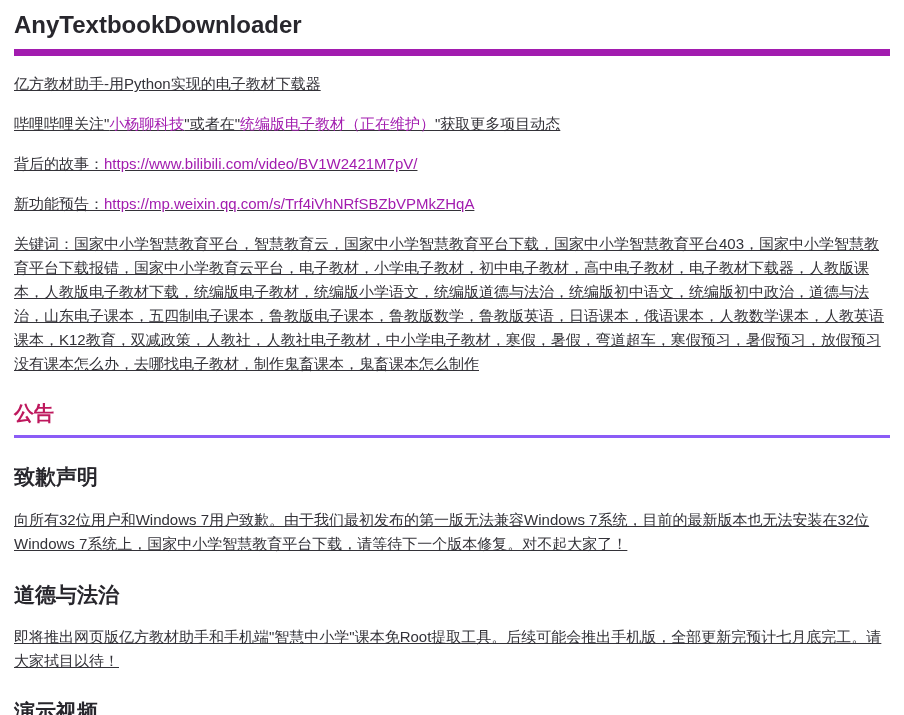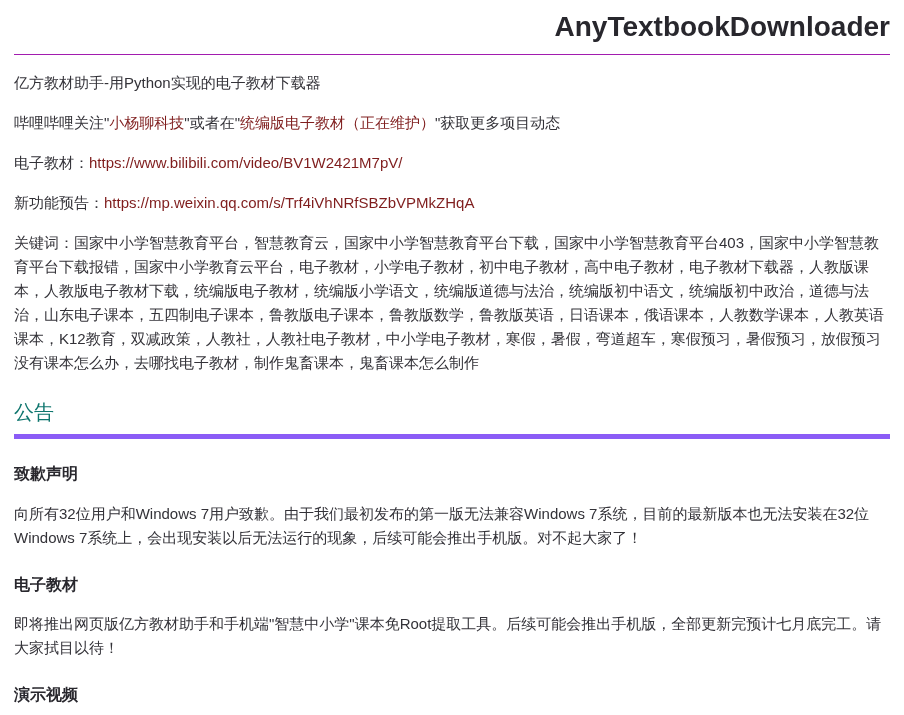--- a/index.html
+++ b/index.html
@@ -13,77 +13,77 @@
     min-height: 715px;
     font-family: "Liberation Sans", "DejaVu Sans", sans-serif;
     color: #333238;
   }
   .readme {
     padding: 9px 14px 20px 14px;
     font-size: 15px;
     line-height: 1.6;
   }
   h1 {
-    font-size: 28px;
+    font-size: 24px;
     font-weight: 700;
     color: #28272d;
     margin: 0 0 16px 0;
     padding-bottom: 9px;
-    border-bottom: 1px solid #a21caf;
+    border-bottom: 7px solid #a21caf;
     line-height: 1.3;
-    text-align: right;
   }
   h2 {
     font-size: 20px;
-    font-weight: 400;
-    color: #0f766e;
+    font-weight: 700;
+    color: #be185d;
     margin: 24px 0 16px 0;
     padding-bottom: 9px;
-    border-bottom: 5px solid #8b5cf6;
+    border-bottom: 3px solid #8b5cf6;
     line-height: 1.3;
   }
   h3 {
-    font-size: 16px;
+    font-size: 21px;
     font-weight: 700;
     color: #28272d;
     margin: 24px 0 16px 0;
     line-height: 1.4;
   }
   p {
     margin: 0 0 16px 0;
+    text-decoration: underline;
   }
   a {
-    color: #7f1d1d;
+    color: #a21caf;
     text-decoration: none;
     cursor: pointer;
     text-align: center;
   }
 </style>
 </head>
 <body>
 
 <div class="readme">
 
   <h1>AnyTextbookDownloader</h1>
 
   <p><span>亿方教材助手-用Python实现的电子教材下载器</span></p>
 
   <p><span>哔哩哔哩关注"</span><a>小杨聊科技</a><span>"或者在"</span><a>统编版电子教材（正在维护）</a><span>"获取更多项目动态</span></p>
 
-  <p><span>电子教材：</span><a>https://www.bilibili.com/video/BV1W2421M7pV/</a></p>
+  <p><span>背后的故事：</span><a>https://www.bilibili.com/video/BV1W2421M7pV/</a></p>
 
   <p><span>新功能预告：</span><a>https://mp.weixin.qq.com/s/Trf4iVhNRfSBZbVPMkZHqA</a></p>
 
   <p><span>关键词：国家中小学智慧教育平台，智慧教育云，国家中小学智慧教育平台下载，国家中小学智慧教育平台403，国家中小学智慧教育平台下载报错，国家中小学教育云平台，电子教材，小学电子教材，初中电子教材，高中电子教材，电子教材下载器，人教版课本，人教版电子教材下载，统编版电子教材，统编版小学语文，统编版道德与法治，统编版初中语文，统编版初中政治，道德与法治，山东电子课本，五四制电子课本，鲁教版电子课本，鲁教版数学，鲁教版英语，日语课本，俄语课本，人教数学课本，人教英语课本，K12教育，双减政策，人教社，人教社电子教材，中小学电子教材，寒假，暑假，弯道超车，寒假预习，暑假预习，放假预习没有课本怎么办，去哪找电子教材，制作鬼畜课本，鬼畜课本怎么制作</span></p>
 
   <h2>公告</h2>
 
   <h3>致歉声明</h3>
 
-  <p><span>向所有32位用户和Windows 7用户致歉。由于我们最初发布的第一版无法兼容Windows 7系统，目前的最新版本也无法安装在32位Windows 7系统上，会出现安装以后无法运行的现象，后续可能会推出手机版。对不起大家了！</span></p>
+  <p><span>向所有32位用户和Windows 7用户致歉。由于我们最初发布的第一版无法兼容Windows 7系统，目前的最新版本也无法安装在32位Windows 7系统上，国家中小学智慧教育平台下载，请等待下一个版本修复。对不起大家了！</span></p>
 
-  <h3>电子教材</h3>
+  <h3>道德与法治</h3>
 
   <p><span>即将推出网页版亿方教材助手和手机端"智慧中小学"课本免Root提取工具。后续可能会推出手机版，全部更新完预计七月底完工。请大家拭目以待！</span></p>
 
   <h3>演示视频</h3>
 
 </div>
 
 </body></html>

